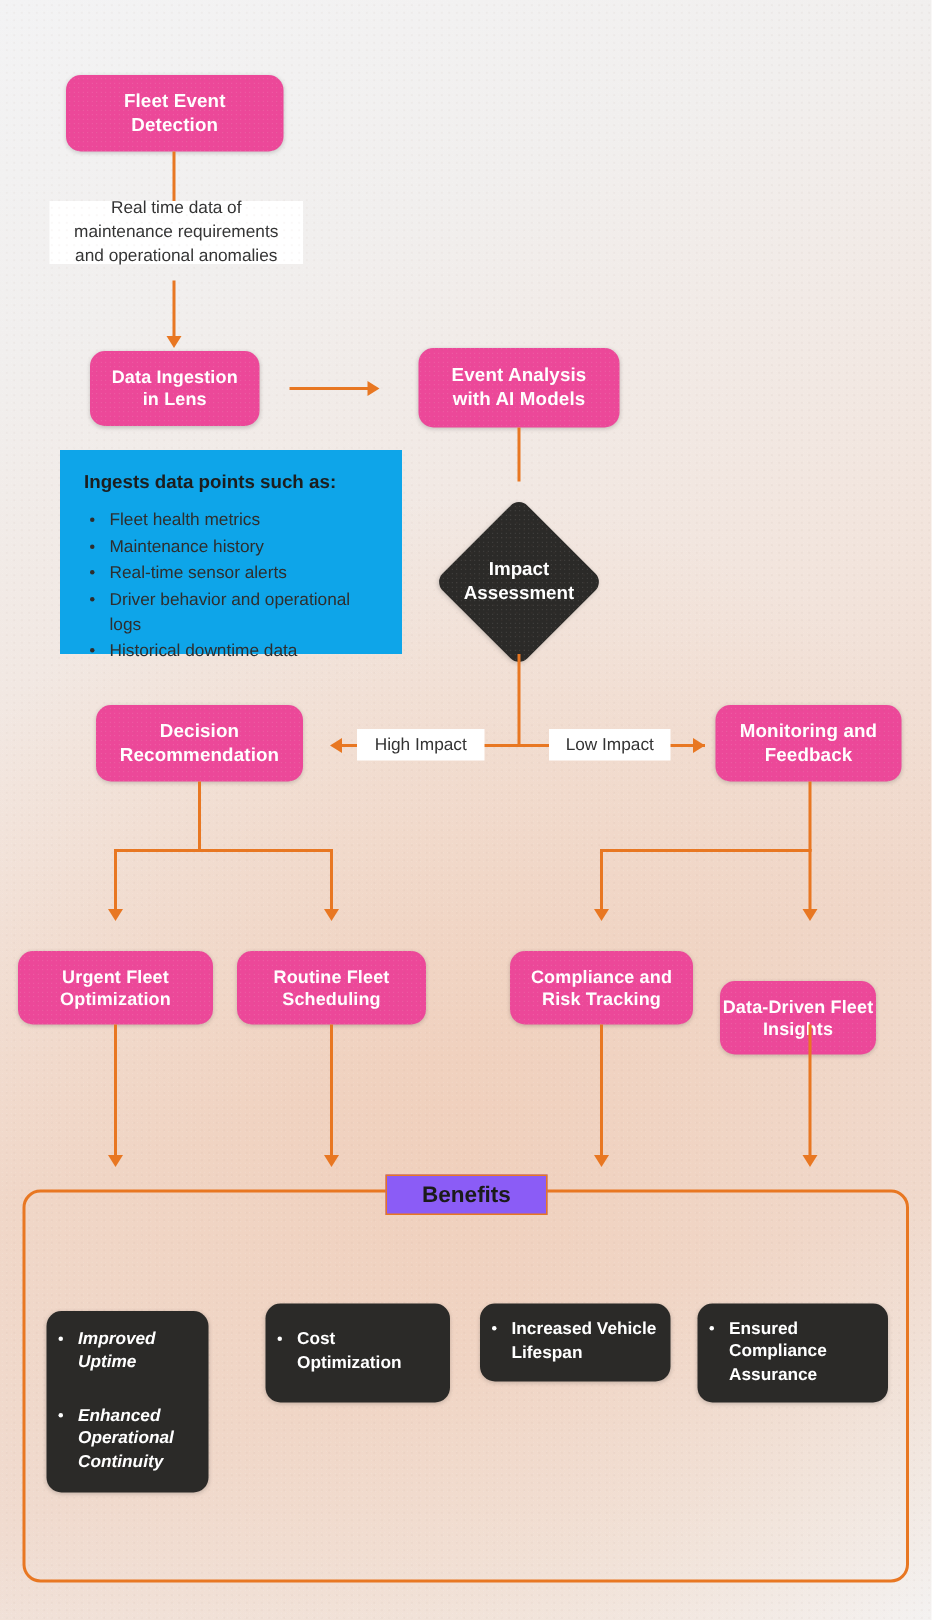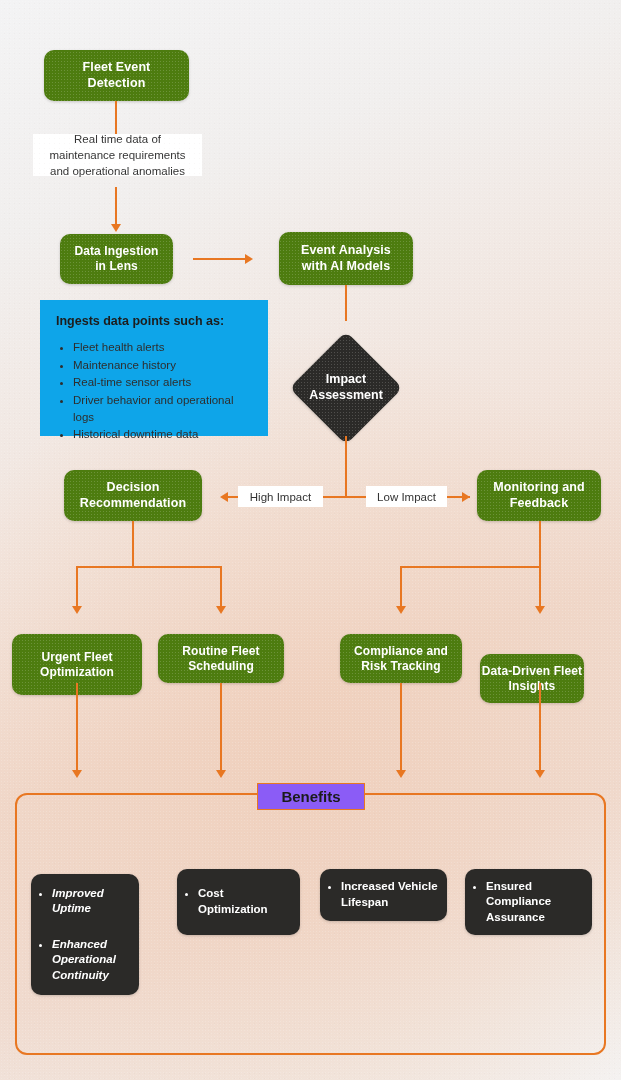--- a/index.html
+++ b/index.html
@@ -6,21 +6,21 @@
   body{
     width:621px;height:1080px;overflow:hidden;
     font-family:"Liberation Sans","DejaVu Sans",sans-serif;
     background:
       radial-gradient(ellipse 90% 55% at 50% 72%, rgba(240,200,175,0.55) 0%, rgba(240,205,182,0.30) 45%, rgba(243,215,198,0.0) 75%),
       linear-gradient(160deg,#f3f3f4 0%, #f1efee 18%, #f2e4dc 45%, #f0d9cc 62%, #f0dcd1 78%, #f2ebe6 92%, #f4f2f1 100%);
     position:relative;
   }
   #stage{position:absolute;inset:0;}
   .node{
-    position:absolute;background:#4d7c0f;color:#fff;border-radius:10px;
+    position:absolute;background:#ec4899;color:#fff;border-radius:10px;
     display:flex;align-items:center;justify-content:center;text-align:center;
     font-weight:bold;line-height:1.25;letter-spacing:.1px;
     box-shadow:0 1px 3px rgba(0,0,0,.18);
     box-sizing:border-box;
   }
   .white-box{
     position:absolute;background:#fff;color:#303030;box-sizing:border-box;
     display:flex;flex-direction:column;justify-content:center;
   }
   .edge-label{
@@ -94,21 +94,21 @@
     <span style="white-space:pre-line">Data Ingestion
 in Lens</span>
   </div>
 
   <div class="ln h" style="left:193px;top:258px;width:53px;"></div>
   <div class="arrow-r" style="left:245px;top:254px;"></div>
 
   <div class="ingest-box" style="left:40px;top:300px;width:228px;height:136px;">
     <div class="ingest-title">Ingests data points such as:</div>
     <ul>
-      <li>Fleet health alerts</li>
+      <li>Fleet health metrics</li>
       <li>Maintenance history</li>
       <li>Real-time sensor alerts</li>
       <li>Driver behavior and operational logs</li>
       <li>Historical downtime data</li>
     </ul>
   </div>
 
   <div class="node" style="left:279px;top:232px;width:134px;height:53px;font-size:12.5px;">
     <span style="white-space:pre-line">Event Analysis
 with AI Models</span>
@@ -151,21 +151,21 @@
   <div class="arrow-d" style="left:72px;top:606px;"></div>
   <div class="arrow-d" style="left:216px;top:606px;"></div>
 
   <div class="ln v" style="left:539px;top:521px;height:46px;"></div>
   <div class="ln h" style="left:400px;top:566px;width:141px;"></div>
   <div class="ln v" style="left:400px;top:566px;height:42px;"></div>
   <div class="ln v" style="left:539px;top:566px;height:42px;"></div>
   <div class="arrow-d" style="left:396px;top:606px;"></div>
   <div class="arrow-d" style="left:535px;top:606px;"></div>
 
-  <div class="node" style="left:12px;top:634px;width:130px;height:61px;font-size:12px;">
+  <div class="node" style="left:12px;top:634px;width:130px;height:49px;font-size:12px;">
     <span style="white-space:pre-line">Urgent Fleet
 Optimization</span>
   </div>
   <div class="node" style="left:158px;top:634px;width:126px;height:49px;font-size:12px;">
     <span style="white-space:pre-line">Routine Fleet
 Scheduling</span>
   </div>
   <div class="node" style="left:340px;top:634px;width:122px;height:49px;font-size:12px;">
     <span style="white-space:pre-line">Compliance and
 Risk Tracking</span>

